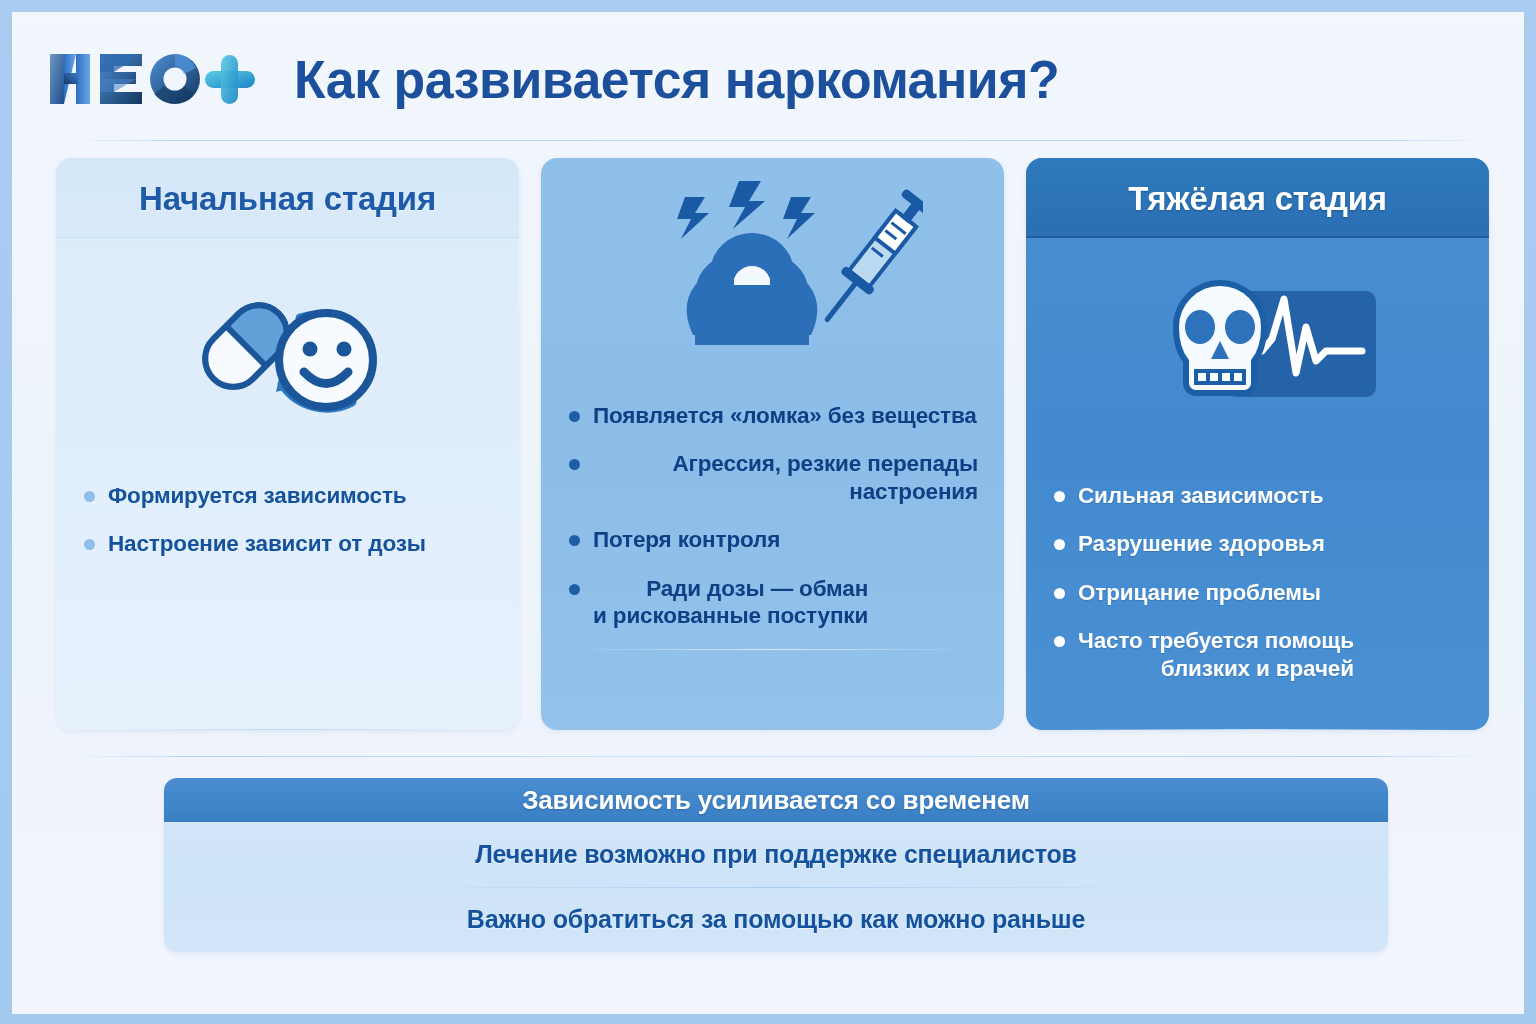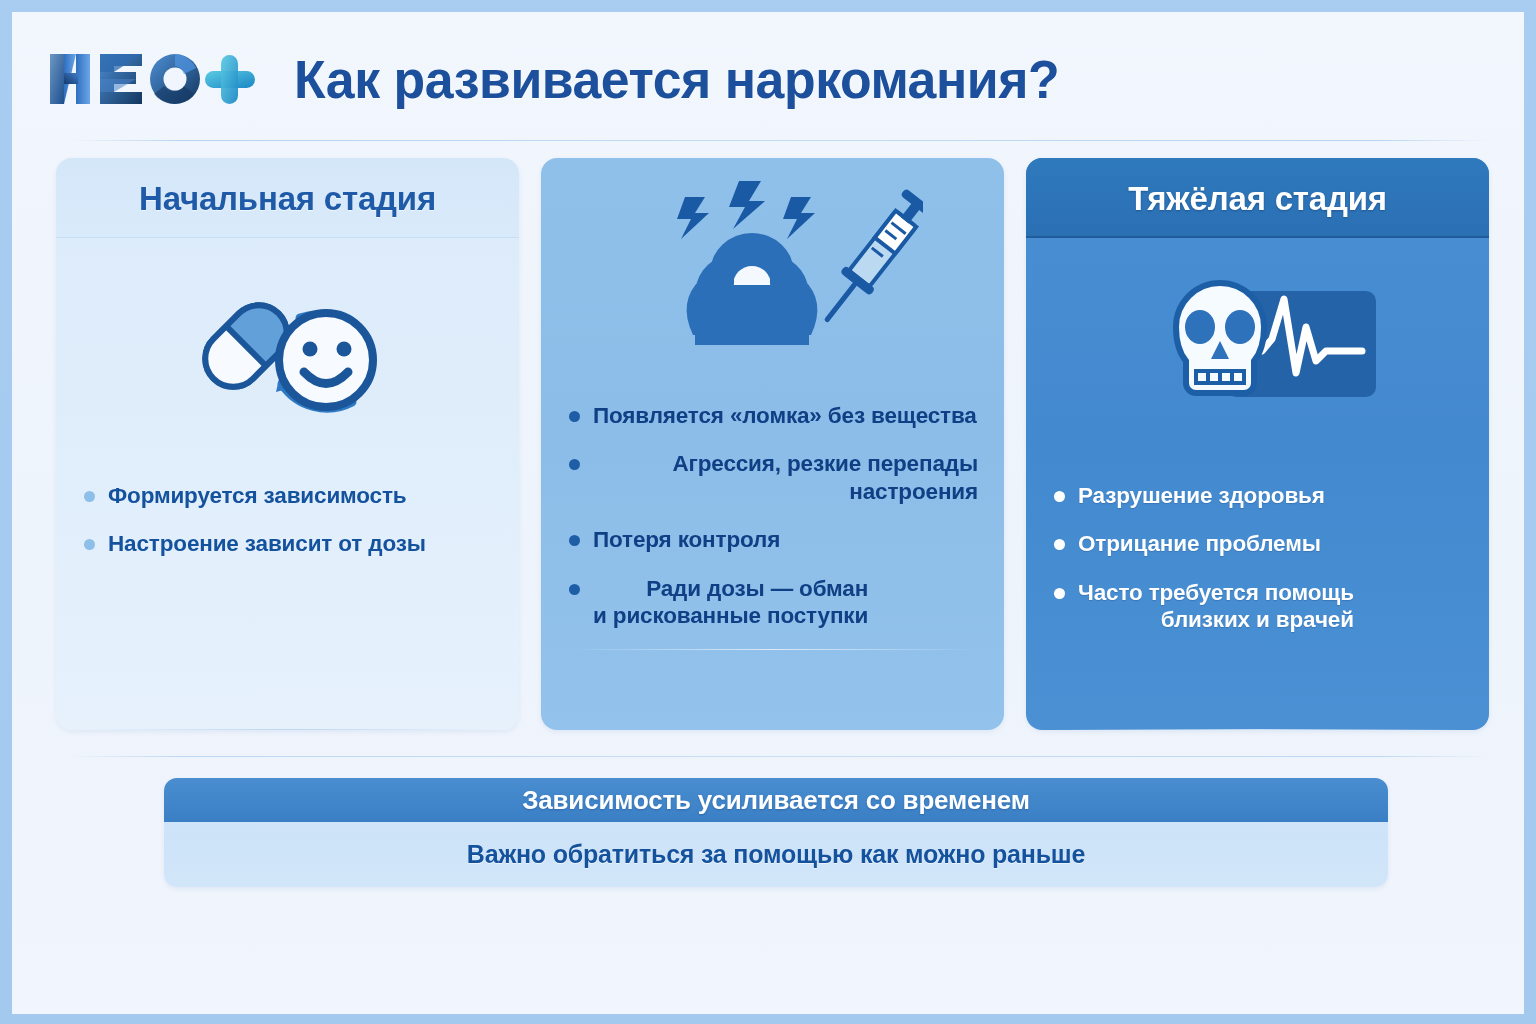--- a/index.html
+++ b/index.html
@@ -424,20 +424,24 @@
               <rect x="66" y="106" width="48" height="12" fill="#f6fbff" stroke="#1d5fa6" stroke-width="4"></rect>
               <line x1="78" y1="106" x2="78" y2="118" stroke="#1d5fa6" stroke-width="4"></line>
               <line x1="90" y1="106" x2="90" y2="118" stroke="#1d5fa6" stroke-width="4"></line>
               <line x1="102" y1="106" x2="102" y2="118" stroke="#1d5fa6" stroke-width="4"></line>
             </svg>
           </div>
           <div class="icon-rule"></div>
           <ul class="bullets">
             <li>
               <span class="dot"></span>
+              <span>Сильная зависимость</span>
+            </li>
+            <li>
+              <span class="dot"></span>
               <span>Разрушение здоровья</span>
             </li>
             <li>
               <span class="dot"></span>
               <span>Отрицание проблемы</span>
             </li>
             <li>
               <span class="dot"></span>
               <span style="white-space:pre-line">Часто требуется помощь
 близких и врачей</span>
@@ -448,19 +452,22 @@
     </div>
 
     <div class="bottom-rule"></div>
 
     <section class="summary">
       <div class="summary-head">
         <span class="summary-head-text">Зависимость усиливается со временем</span>
       </div>
       <div class="summary-rows">
         <div class="summary-row">
+          <span class="summary-row-text">Лечение возможно при поддержке специалистов</span>
+        </div>
+        <div class="summary-row">
           <span class="summary-row-text">Важно обратиться за помощью как можно раньше</span>
         </div>
       </div>
     </section>
 
   </div>
 </div>
 
 </body></html>

